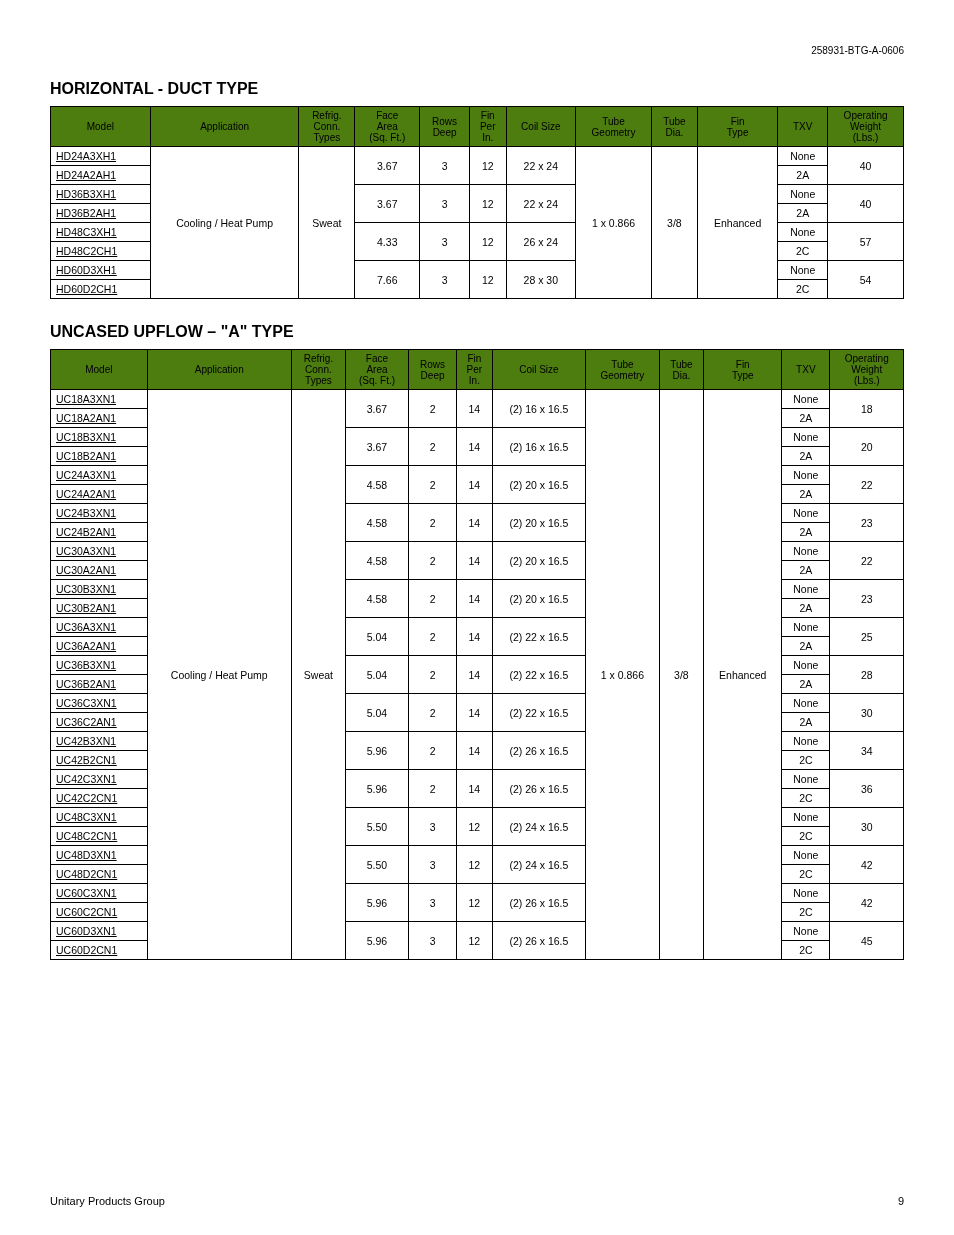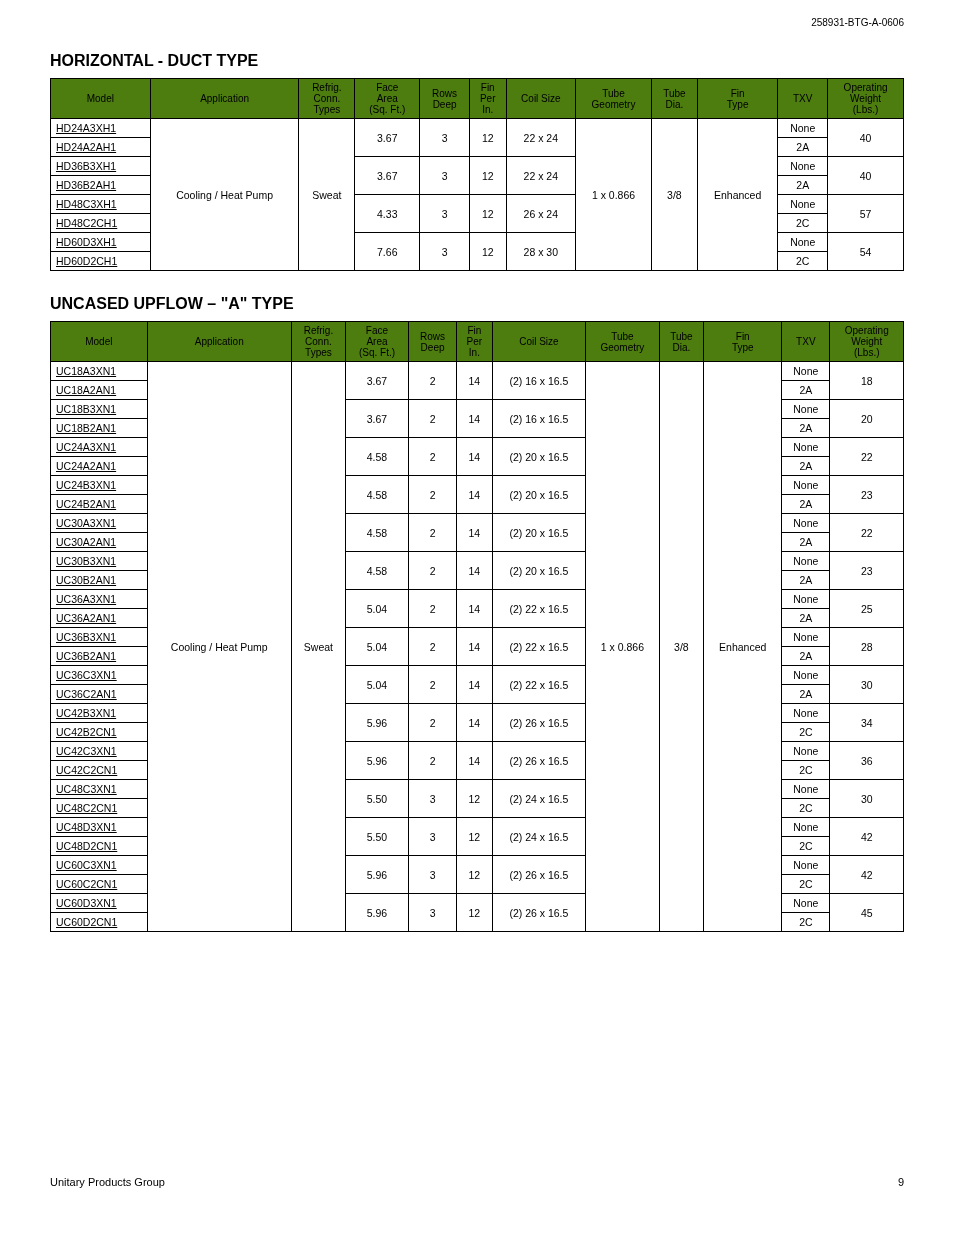--- a/index.html
+++ b/index.html
@@ -6,21 +6,21 @@
     body {
       background: #fff;
       font-family: Arial, Helvetica, sans-serif;
       font-size: 11px;
       color: #000;
       width: 954px;
       min-height: 1235px;
       position: relative;
     }
     .page {
-      padding: 17px 50px 40px 50px;
+      padding: 45px 50px 40px 50px;
     }
     .doc-number {
       text-align: right;
       font-size: 10px;
       margin-bottom: 20px;
     }
     .section-title {
       font-weight: bold;
       font-size: 16px;
       margin-bottom: 8px;
@@ -39,21 +39,21 @@
       vertical-align: middle;
     }
     th {
       background: #4d7c0f;
       font-weight: normal;
       font-size: 10px;
     }
     td.left { text-align: left; text-decoration: underline; }
     .footer {
       position: absolute;
-      bottom: 47px;
+      bottom: 28px;
       left: 50px;
       right: 50px;
       display: flex;
       justify-content: space-between;
       font-size: 11px;
     }
   </style>
 </head>
 <body>
 

